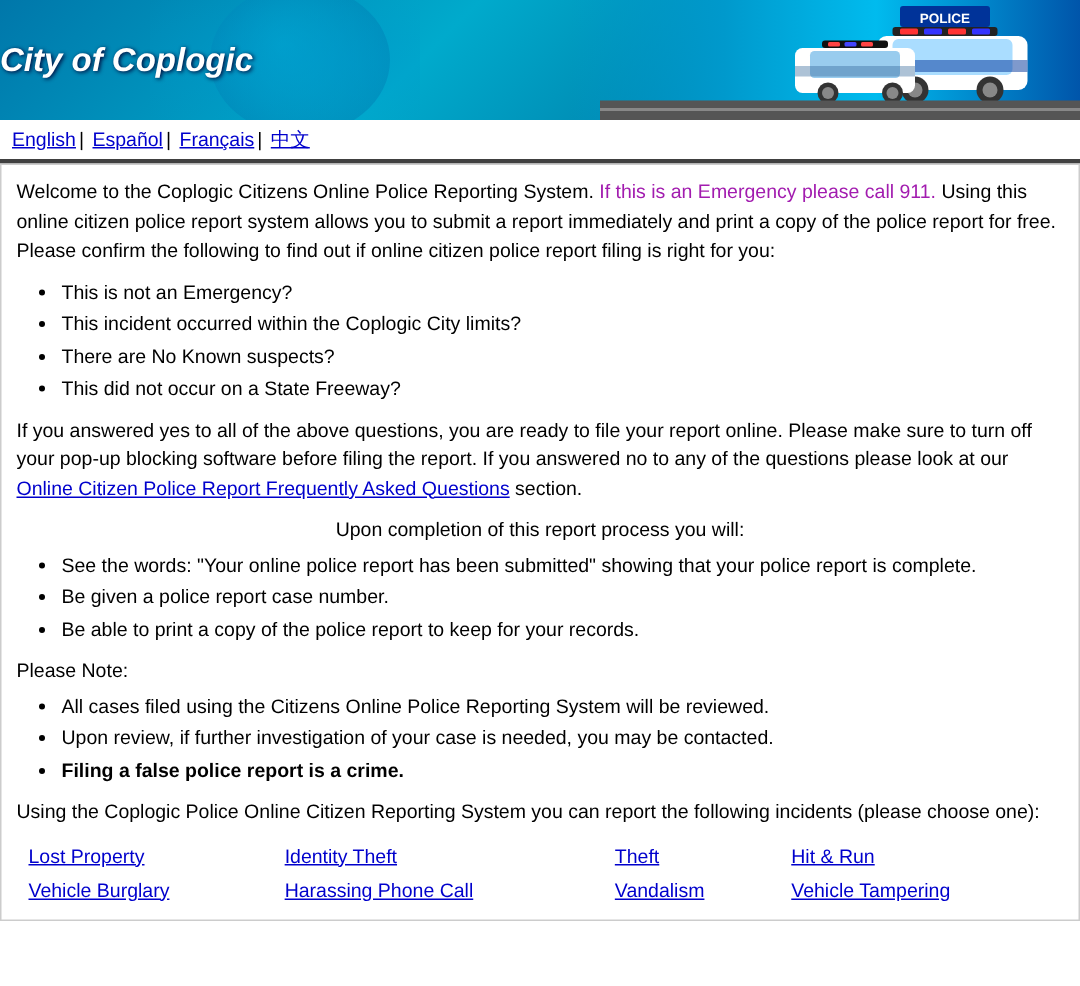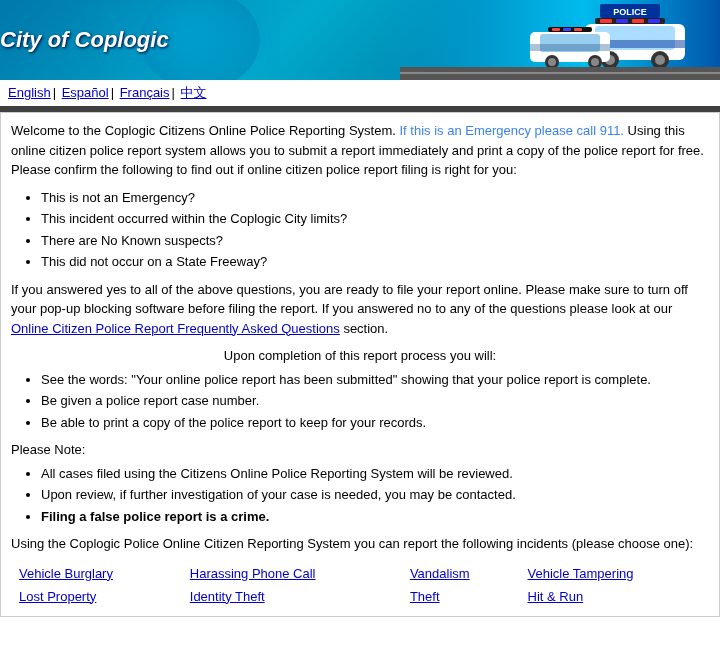--- a/index.html
+++ b/index.html
@@ -61,21 +61,21 @@
       left: 100px;
       top: 0;
       width: 180px;
       height: 80px;
       background: radial-gradient(ellipse at 60% 50%, #0099cc88, transparent);
       z-index: 1;
     }
 
     
     .lang-bar {
-      border-bottom: 6px solid #404040;
+      border-bottom: 3px solid #404040;
       padding: 4px 8px;
       font-size: 13px;
       color: #0000aa;
     }
     .lang-bar a {
       color: #0000cc;
       text-decoration: underline;
       cursor: pointer;
     }
     .lang-bar span {
@@ -89,21 +89,21 @@
       border: 1px solid #ccc;
       margin: 0;
     }
 
     .intro-text {
       color: #000;
       line-height: 1.5;
       margin-bottom: 8px;
     }
     .emergency-text {
-      color: #3b82f6;
+      color: #a21caf;
       font-weight: normal;
     }
 
     ul.main-list {
       margin-left: 30px;
       margin-bottom: 8px;
     }
     ul.main-list li {
       margin-bottom: 2px;
       line-height: 1.5;
@@ -245,42 +245,42 @@
     <li><span>Upon review, if further investigation of your case is needed, you may be contacted.</span></li>
     <li><strong>Filing a false police report is a crime.</strong></li>
   </ul>
 
   <p class="using-text">Using the Coplogic Police Online Citizen Reporting System you can report the following incidents (please choose one):</p>
 
   <table class="incidents-table">
     <tbody>
       <tr>
         <td>
-          <a>Vehicle Burglary</a>
-        </td>
-        <td>
-          <a>Harassing Phone Call</a>
-        </td>
-        <td>
-          <a>Vandalism</a>
-        </td>
-        <td>
-          <a>Vehicle Tampering</a>
+          <a>Lost Property</a>
+        </td>
+        <td>
+          <a>Identity Theft</a>
+        </td>
+        <td>
+          <a>Theft</a>
+        </td>
+        <td>
+          <a>Hit &amp; Run</a>
         </td>
       </tr>
       <tr>
         <td>
-          <a>Lost Property</a>
-        </td>
-        <td>
-          <a>Identity Theft</a>
-        </td>
-        <td>
-          <a>Theft</a>
-        </td>
-        <td>
-          <a>Hit &amp; Run</a>
+          <a>Vehicle Burglary</a>
+        </td>
+        <td>
+          <a>Harassing Phone Call</a>
+        </td>
+        <td>
+          <a>Vandalism</a>
+        </td>
+        <td>
+          <a>Vehicle Tampering</a>
         </td>
       </tr>
     </tbody>
   </table>
 
 </div>
 
 </body></html>

